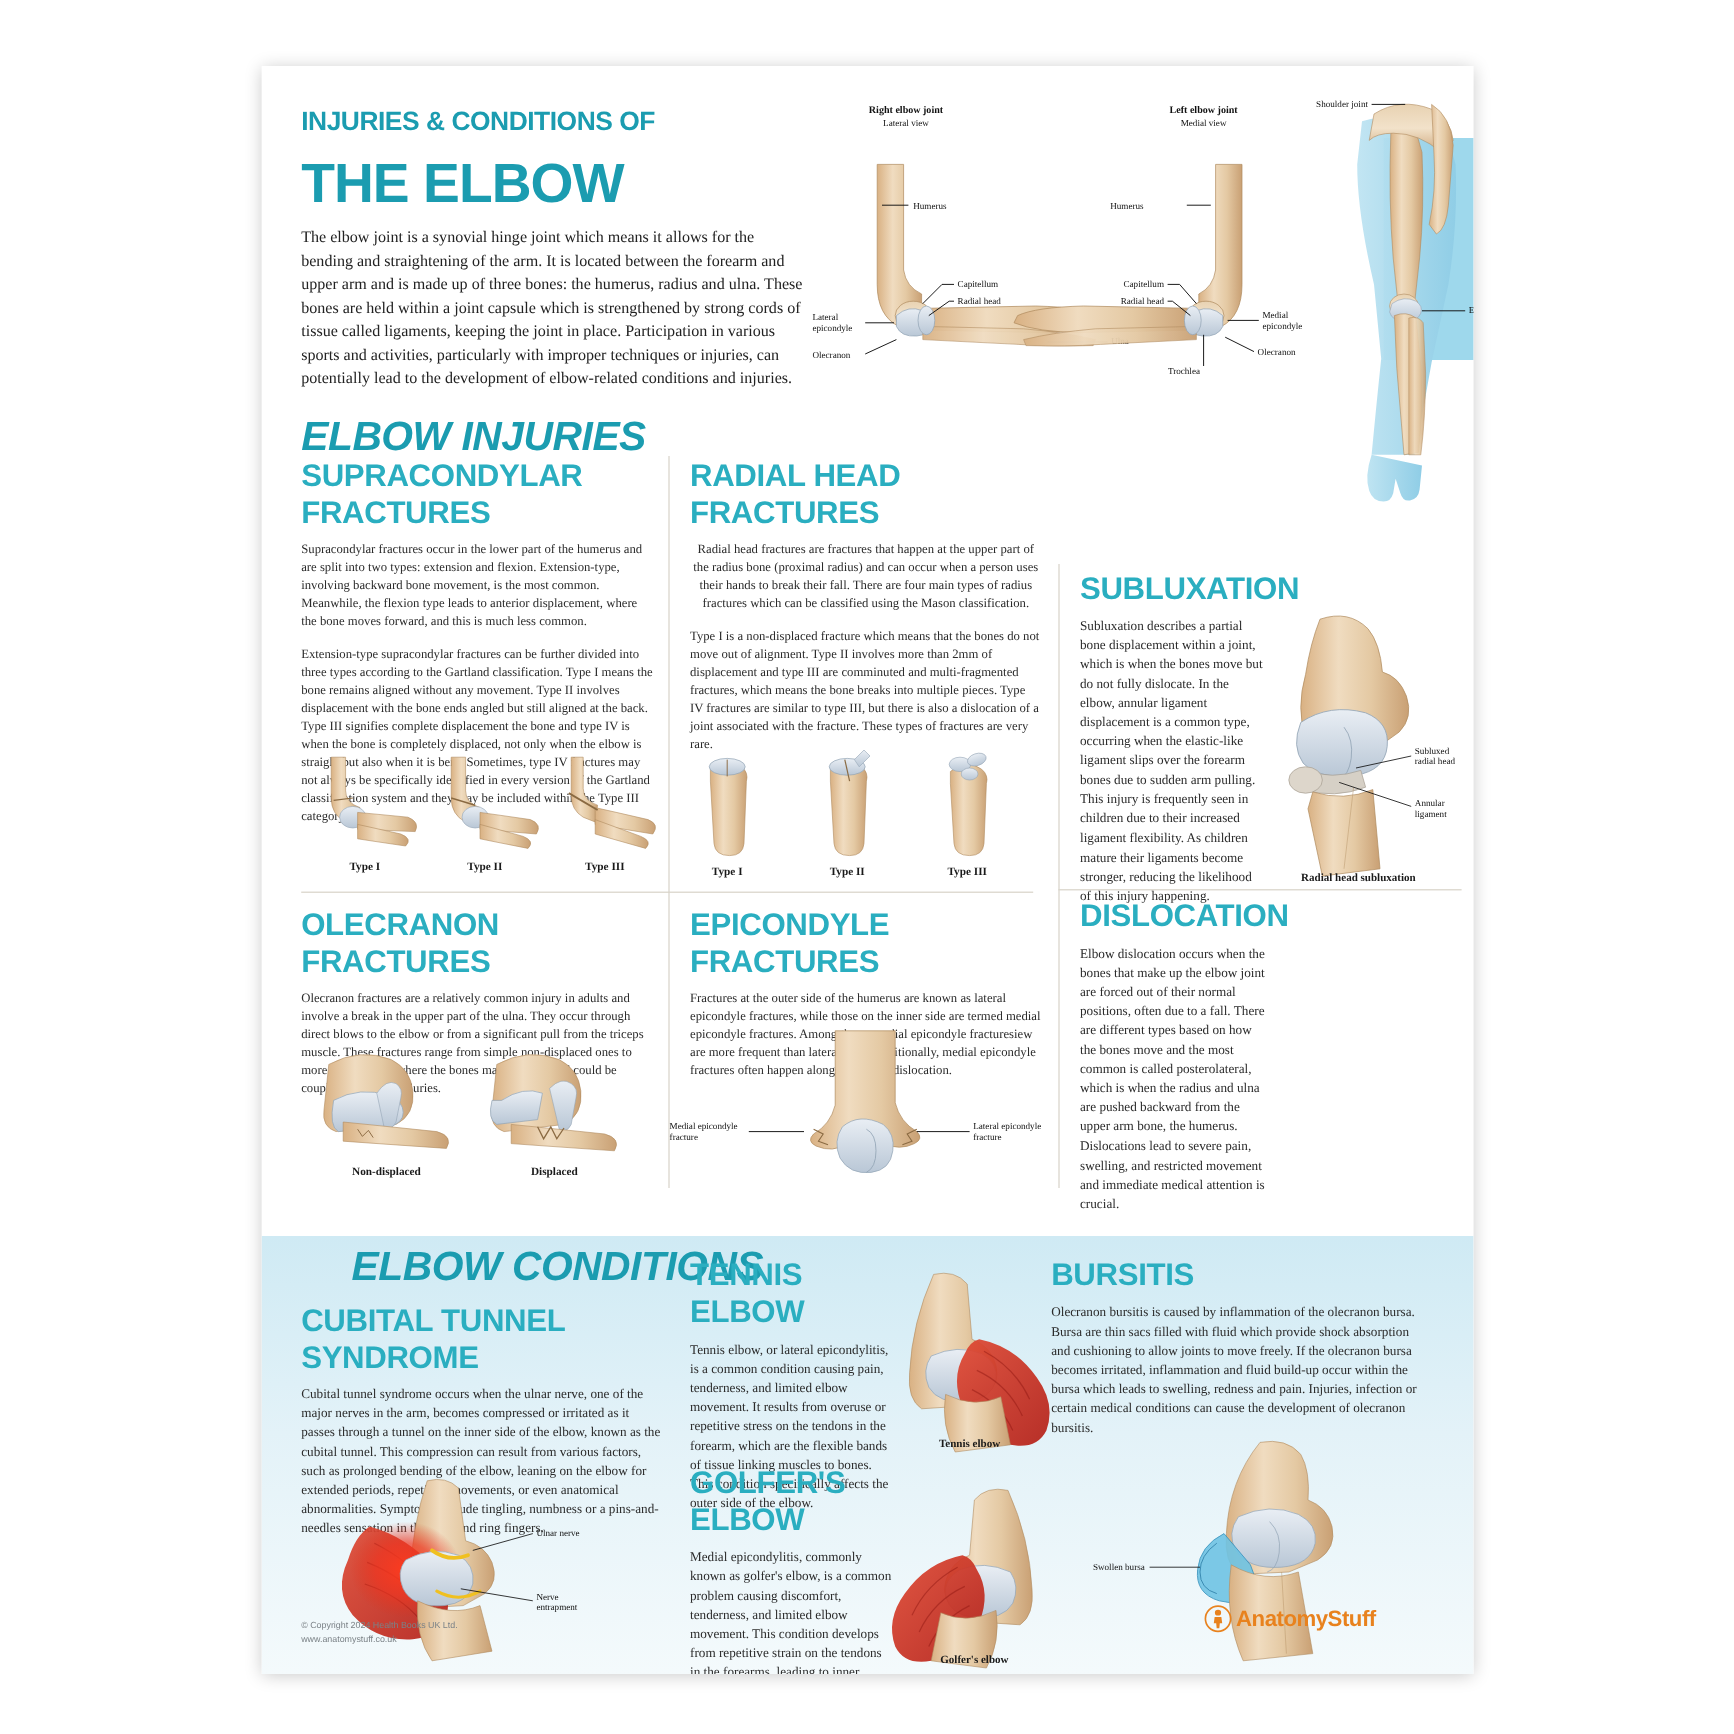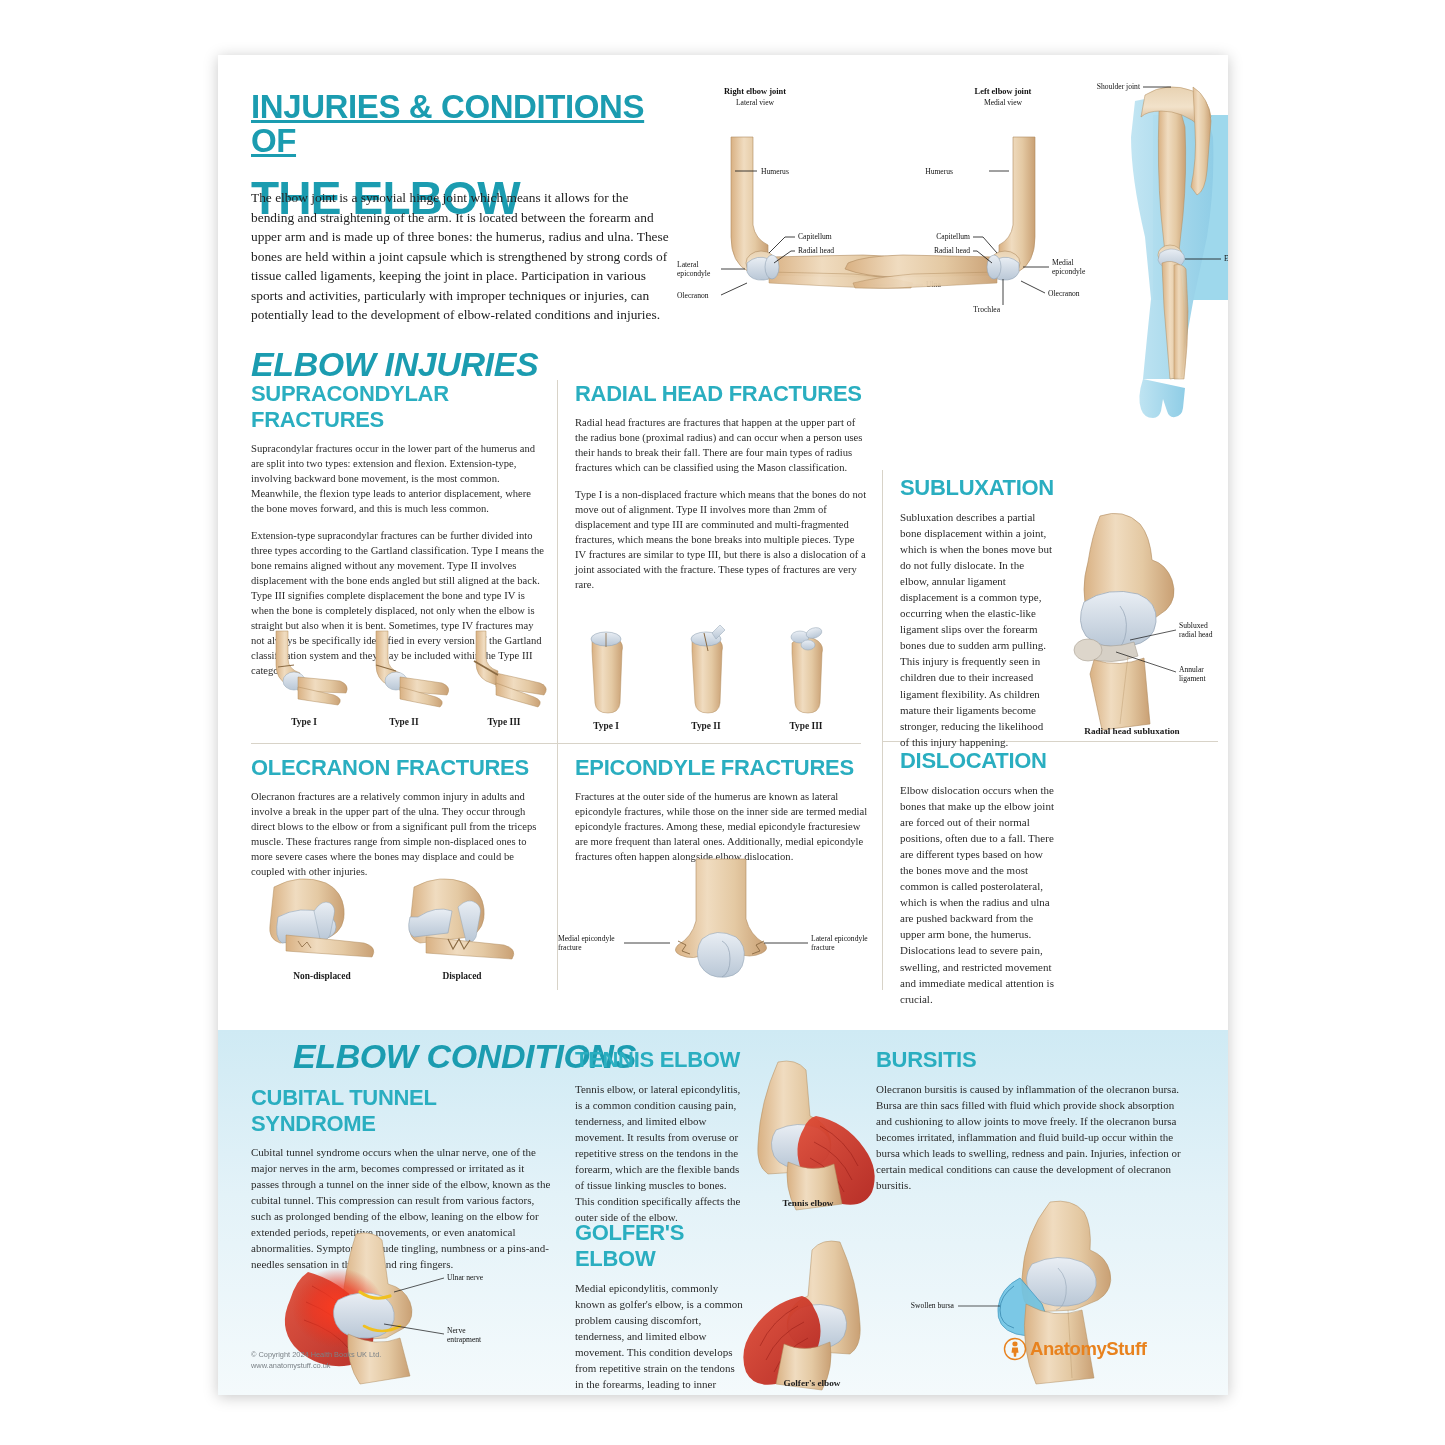--- a/index.html
+++ b/index.html
@@ -15,36 +15,36 @@
     width: 1010px; height: 1340px;
     background: #ffffff;
     box-shadow: 0 2px 14px rgba(0,0,0,0.22);
     overflow: hidden;
   }
 
   
   .h1 {
     font-family: "Liberation Sans", sans-serif;
     font-weight: bold; color: #1b9cb0;
-    font-size: 33px; letter-spacing: -0.4px; line-height: 1.04; text-decoration: underline;
+    font-size: 22px; letter-spacing: -0.4px; line-height: 1.04;
   }
   .h1big {
     font-family: "Liberation Sans", sans-serif;
     font-weight: bold; color: #1b9cb0;
     font-size: 46px; letter-spacing: -0.8px; line-height: 1.04;
   }
   .h2 {
     font-family: "Liberation Sans", sans-serif;
     font-weight: bold; color: #1b9cb0;
     font-size: 34px; letter-spacing: -0.4px; font-style: italic;
   }
   .h3 {
     font-family: "Liberation Sans", sans-serif;
     font-weight: bold; color: #2aaec0;
-    font-size: 22px; letter-spacing: -0.3px;
+    font-size: 26px; letter-spacing: -0.3px;
   }
   .body-txt {
     font-family: "Liberation Serif", serif;
     color: #2b2b2b; font-size: 10.6px; line-height: 1.42;
     text-align: left;
   }
   .intro-txt {
     font-family: "Liberation Serif", serif;
     color: #222; font-size: 13.4px; line-height: 1.46;
   }
@@ -225,21 +225,21 @@
         <path d="M42 48 L86 58 Q96 62 90 70 L42 62 Z" fill="url(#bone)" stroke="#b08c5f" stroke-width="0.5"></path>
         <path d="M42 58 L80 72 Q90 76 84 82 L42 70 Z" fill="url(#bone)" stroke="#b08c5f" stroke-width="0.5"></path>
         <path d="M20 36 L44 50" stroke="#8a6a42" stroke-width="1.6"></path>
         <text x="50" y="100" text-anchor="middle" font-family="Liberation Serif, serif" font-size="9.4" font-weight="bold" fill="#1a1a1a">Type III</text>
       </g>
     </svg>
   </div>
 
   <div class="abs" style="left:357px; top:326px; width:293px;">
     <div class="h3">RADIAL HEAD FRACTURES</div>
-    <div class="body-txt" style="margin-top:8px;">Radial head fractures are fractures that happen at the upper part of the radius bone (proximal radius) and can occur when a person uses their hands to break their fall. There are four main types of radius fractures which can be classified using the Mason classification.</div>
+    <div class="body-txt" style="margin-top:8px;text-align:center;">Radial head fractures are fractures that happen at the upper part of the radius bone (proximal radius) and can occur when a person uses their hands to break their fall. There are four main types of radius fractures which can be classified using the Mason classification.</div>
     <div class="body-txt" style="margin-top:12px;">Type I is a non-displaced fracture which means that the bones do not move out of alignment. Type II involves more than 2mm of displacement and type III are comminuted and multi-fragmented fractures, which means the bone breaks into multiple pieces. Type IV fractures are similar to type III, but there is also a dislocation of a joint associated with the fracture. These types of fractures are very rare.</div>
   </div>
 
   <div class="abs" style="left:352px; top:548px; width:300px; height:145px;">
     <svg width="300" height="142" viewBox="0 0 300 142">
       <g transform="translate(8,0)">
         <path d="M14 38 q12 -12 26 -2 q6 5 4 12 l-2 52 q-1 10 -12 10 q-12 0 -13 -10 l-3 -52 Z" fill="url(#bone)" stroke="#b08c5f" stroke-width="0.5"></path>
         <ellipse cx="28" cy="36" rx="15" ry="7" fill="url(#cart)" stroke="#93a4b5" stroke-width="0.6"></ellipse>
         <line x1="28" y1="30" x2="28" y2="44" stroke="#8a6a42" stroke-width="0.8"></line>
         <text x="28" y="126" text-anchor="middle" font-family="Liberation Serif, serif" font-size="9.4" font-weight="bold" fill="#1a1a1a">Type I</text>

